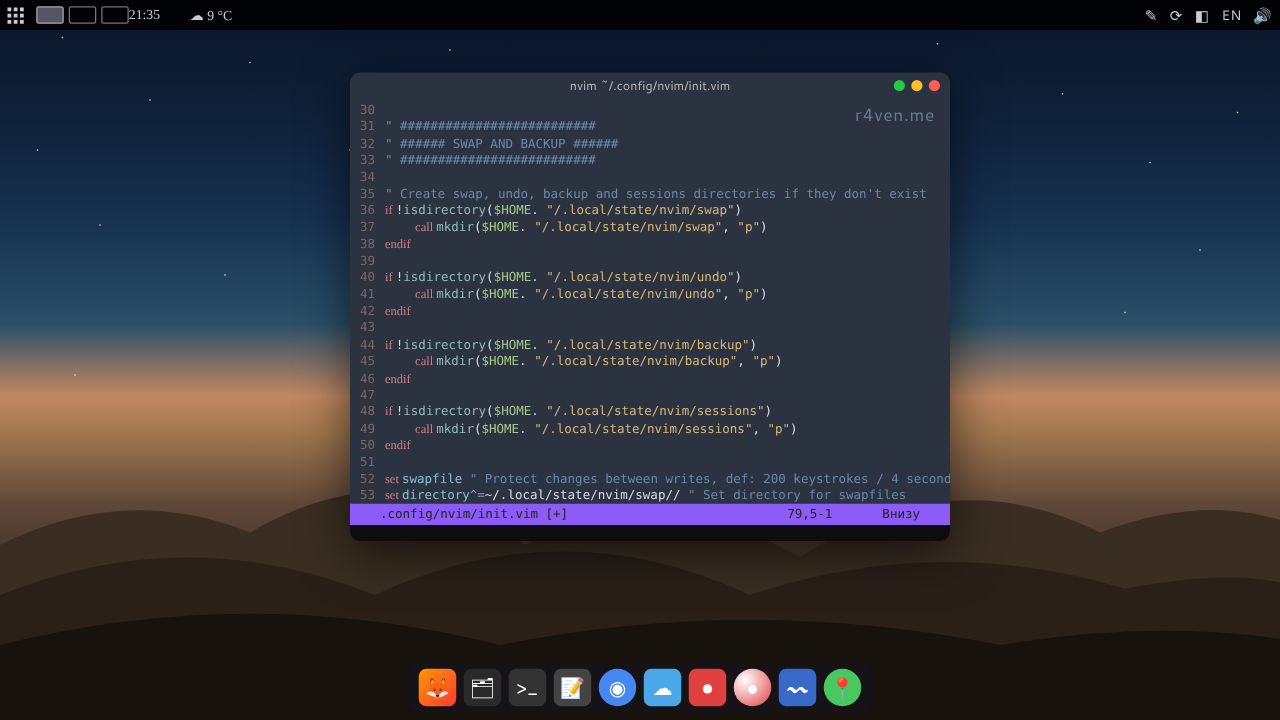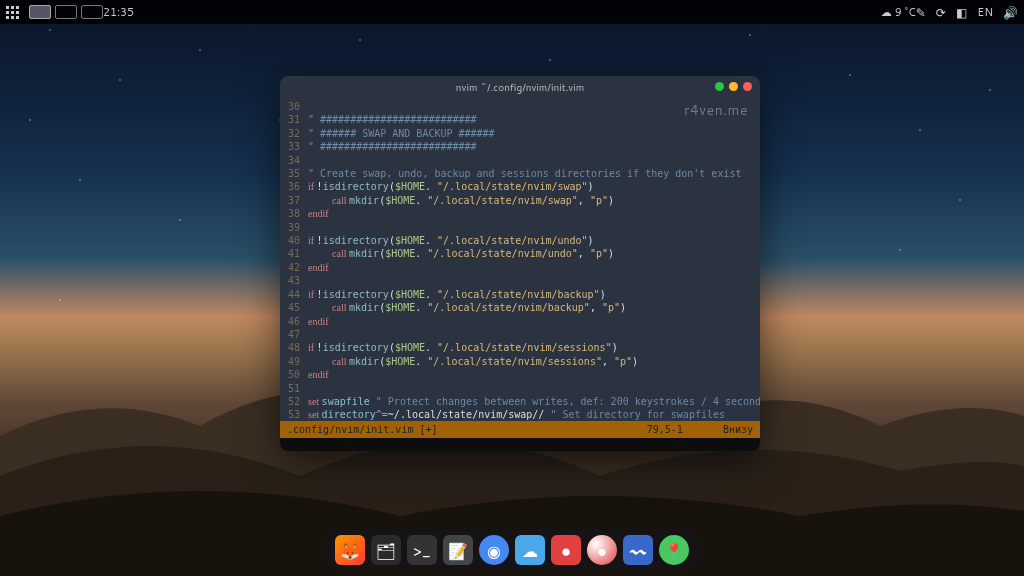--- a/index.html
+++ b/index.html
@@ -43,31 +43,31 @@
 .mountain svg { width:100%; height:100%; display:block; }
 
 
 .topbar {
   position:absolute; top:0; left:0; right:0; height:24px;
   background: rgba(0,0,0,0.85);
   display:flex; align-items:center; font-size:11px; color:#ccc;
   padding:0 6px; z-index:5;
 }
 .topbar .left, .topbar .right { display:flex; align-items:center; gap:10px; }
-.topbar .center { flex:1; display:flex; justify-content:space-between; gap:12px; }
+.topbar .center { flex:1; display:flex; justify-content:flex-start; gap:24px;font-family:Liberation Serif, serif; }
 .apps-grid { display:grid; grid-template-columns:repeat(3,3px); grid-template-rows:repeat(3,3px); gap:2px; }
 .apps-grid span { background:#ccc; }
 .ws { display:flex; gap:4px; }
 .ws .box { width:22px; height:14px; border:1px solid #777; border-radius:2px; }
 .ws .box.active { background:#556; border-color:#aaa; }
 .ico { font-size:12px; }
 
 
 .term {
-  position:absolute; left:280px; top:76px; width:480px; height:375px;
+  position:absolute; left:280px; top:58px; width:480px; height:375px;
   background:#2b3240; border-radius:8px; overflow:hidden;
   box-shadow: 0 10px 40px rgba(0,0,0,0.6);
   display:flex; flex-direction:column; z-index:4;
 }
 .term-title {
   height:22px; display:flex; align-items:center; justify-content:center;
   color:#bbb; font-size:10px; position:relative; flex-shrink:0;
 }
 .traffic { position:absolute; right:8px; top:6px; display:flex; gap:5px; }
 .traffic .dot { width:9px; height:9px; border-radius:50%; }
@@ -87,23 +87,23 @@
 .c-comment { color:#6a8aa8; }
 .c-key { color:#d08080;font-family:Liberation Serif, serif; }
 .c-func { color:#8fbcbb;margin-top:28px; }
 .c-var { color:#88c0d0; }
 .c-env { color:#a8c888; }
 .c-str { color:#d8b878; }
 .c-assign { color:#9898d0; }
 .c-plain { color:#d8dee9; }
 
 .statusbar {
-  height:17px; background:#a16207; color:#222;
+  height:17px; background:#8b5cf6; color:#222;
   font-family:"DejaVu Sans Mono",monospace; font-size:10px;
-  display:flex; align-items:center; padding:0 7px; flex-shrink:0;
+  display:flex; align-items:center; padding:0 24px; flex-shrink:0;
 }
 .statusbar .sp { flex:1; }
 .blackbar { height:13px; background:#0d0d0d; flex-shrink:0; }
 
 
 .dock {
   position:absolute; bottom:6px; left:50%; transform:translateX(-50%);
   height:40px; background:rgba(20,20,25,0.75); border-radius:12px;
   display:flex; align-items:center; gap:6px; padding:0 10px;
   z-index:5;

